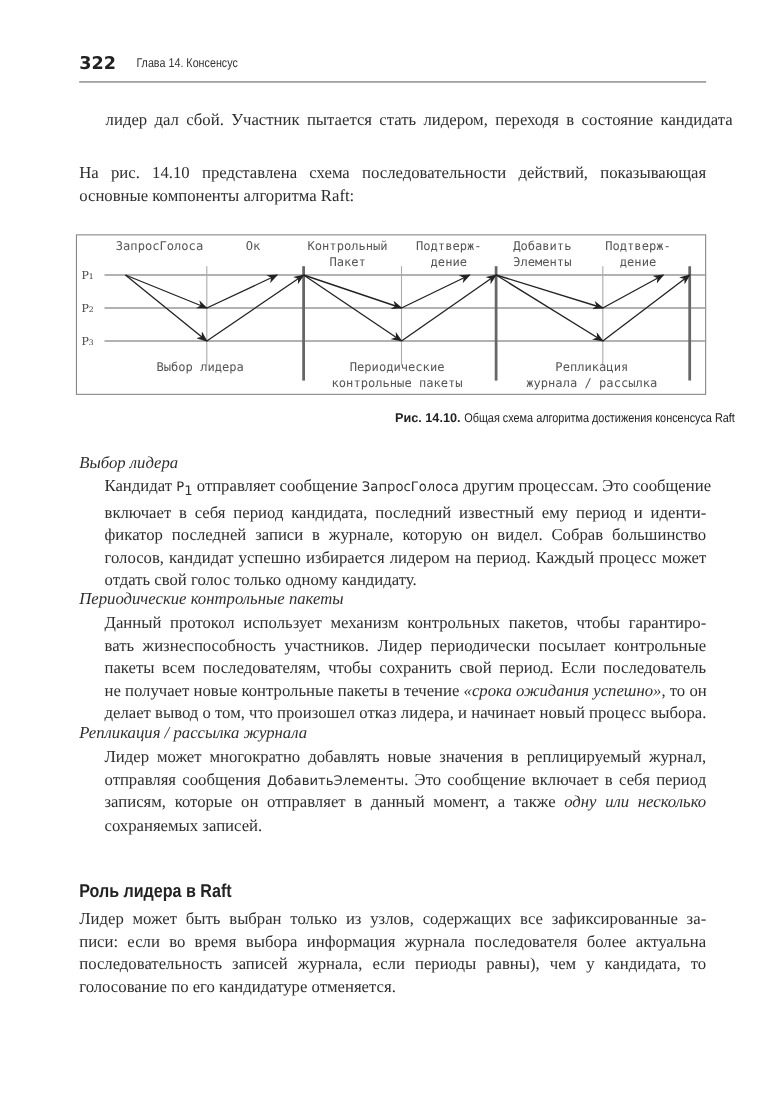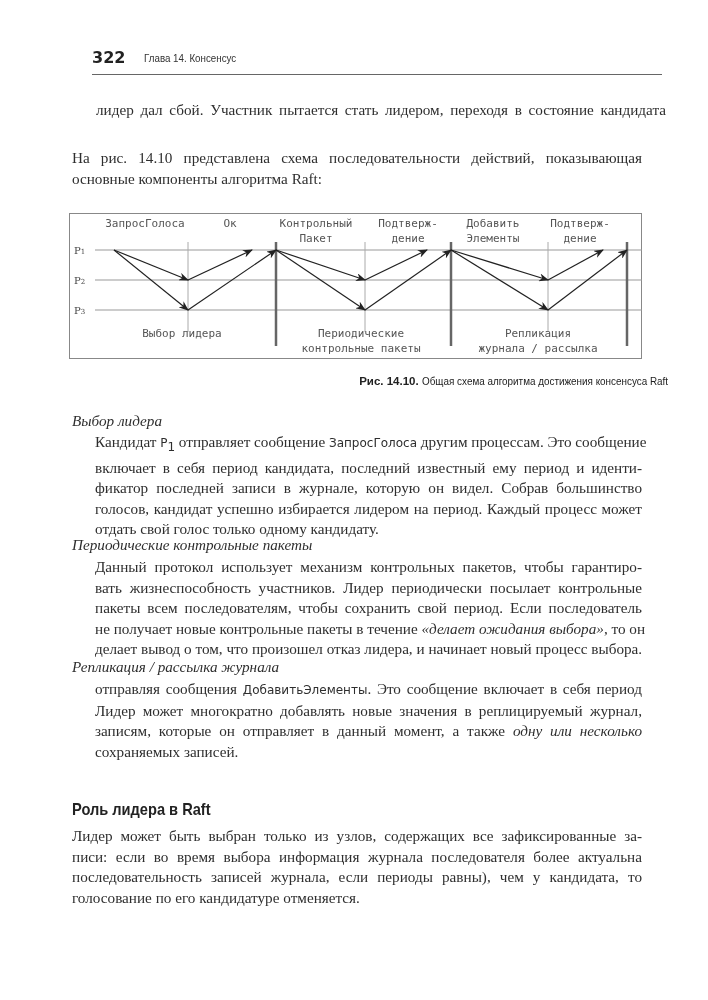--- a/index.html
+++ b/index.html
@@ -1,17 +1,17 @@
 <!DOCTYPE html>
 <html><head>
 <meta charset="utf-8">
 <style>
   html, body { margin: 0; padding: 0; background: #ffffff; }
   body { width: 708px; height: 1000px; position: relative; overflow: hidden; color: #2a2a2a; }
-  .header { position: absolute; left: 72px; top: 48px; width: 570px; height: 26px; border-bottom: 1.5px solid #666; margin-left: 20px; }
+  .header { position: absolute; left: 72px; top: 48px; width: 570px; height: 26px; border-bottom: 1.5px solid #666; }
   .page-num { position: absolute; left: 0; top: 0; font-family: "DejaVu Sans", sans-serif; font-weight: bold; font-size: 16px; color: #222; }
   .chapter { position: absolute; left: 52px; top: 4px; font-family: "Liberation Sans", sans-serif; font-size: 11.5px; color: #333; transform: scaleX(0.85); transform-origin: left; }
   .serif { font-family: "Liberation Serif", serif; font-size: 15.2px; line-height: 20.5px; color: #2e2e2e; }
   .para { position: absolute; left: 72px; width: 570px; margin: 0; }
   .line { display: block; white-space: nowrap; text-align: justify; text-align-last: justify; }
   .line.last { text-align-last: left; }
   .term { position: absolute; left: 72px; font-style: italic; }
   .def { position: absolute; left: 95px; width: 547px; }
   .mono { font-family: "DejaVu Sans", sans-serif; font-size: 12px; }
   .figure { position: absolute; left: 69px; top: 213px; width: 573px; height: 146px; border: 1.5px solid #888; box-sizing: border-box; }
@@ -105,28 +105,28 @@
   <span class="line">фикатор последней записи в журнале, которую он видел. Собрав большинство</span>
   <span class="line">голосов, кандидат успешно избирается лидером на период. Каждый процесс может</span>
   <span class="line last">отдать свой голос только одному кандидату.</span>
 </div>
 
 <div class="term serif" style="top:535px;">Периодические контрольные пакеты</div>
 <div class="def serif" style="top:557px;">
   <span class="line">Данный протокол использует механизм контрольных пакетов, чтобы гарантиро-</span>
   <span class="line">вать жизнеспособность участников. Лидер периодически посылает контрольные</span>
   <span class="line">пакеты всем последователям, чтобы сохранить свой период. Если последователь</span>
-  <span class="line"><span>не получает новые контрольные пакеты в течение </span><i>«делает ожидания выбора»</i><span>, то он</span></span>
+  <span class="line"><span>не получает новые контрольные пакеты в течение </span><i>«срока ожидания успешно»</i><span>, то он</span></span>
   <span class="line">делает вывод о том, что произошел отказ лидера, и начинает новый процесс выбора.</span>
 </div>
 
 <div class="term serif" style="top:657px;">Репликация / рассылка журнала</div>
 <div class="def serif" style="top:679px;">
+  <span class="line">Лидер может многократно добавлять новые значения в реплицируемый журнал,</span>
   <span class="line"><span>отправляя сообщения </span><span class="mono">ДобавитьЭлементы</span><span>. Это сообщение включает в себя период</span></span>
-  <span class="line">Лидер может многократно добавлять новые значения в реплицируемый журнал,</span>
   <span class="line"><span>записям, которые он отправляет в данный момент, а также </span><i>одну или несколько</i></span>
   <span class="line last">сохраняемых записей.</span>
 </div>
 
 <div class="section-h">Роль лидера в Raft</div>
 <div class="para serif" style="top:826px;">
   <span class="line">Лидер может быть выбран только из узлов, содержащих все зафиксированные за-</span>
   <span class="line">писи: если во время выбора информация журнала последователя более актуальна</span>
   <span class="line">последовательность записей журнала, если периоды равны), чем у кандидата, то</span>
   <span class="line last">голосование по его кандидатуре отменяется.</span>

